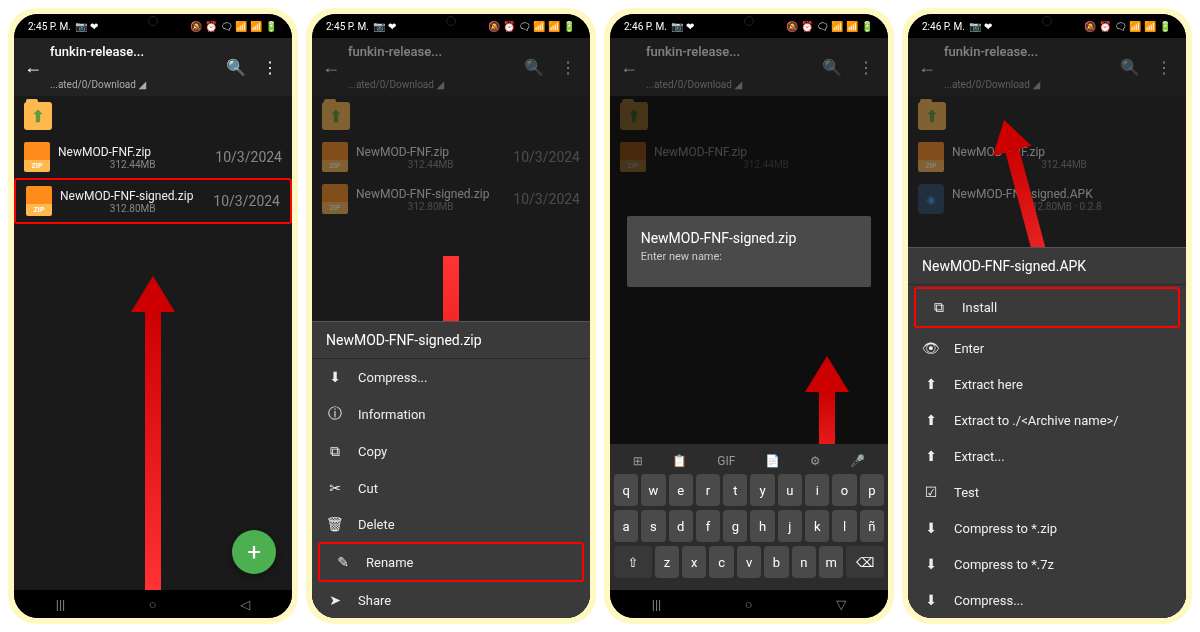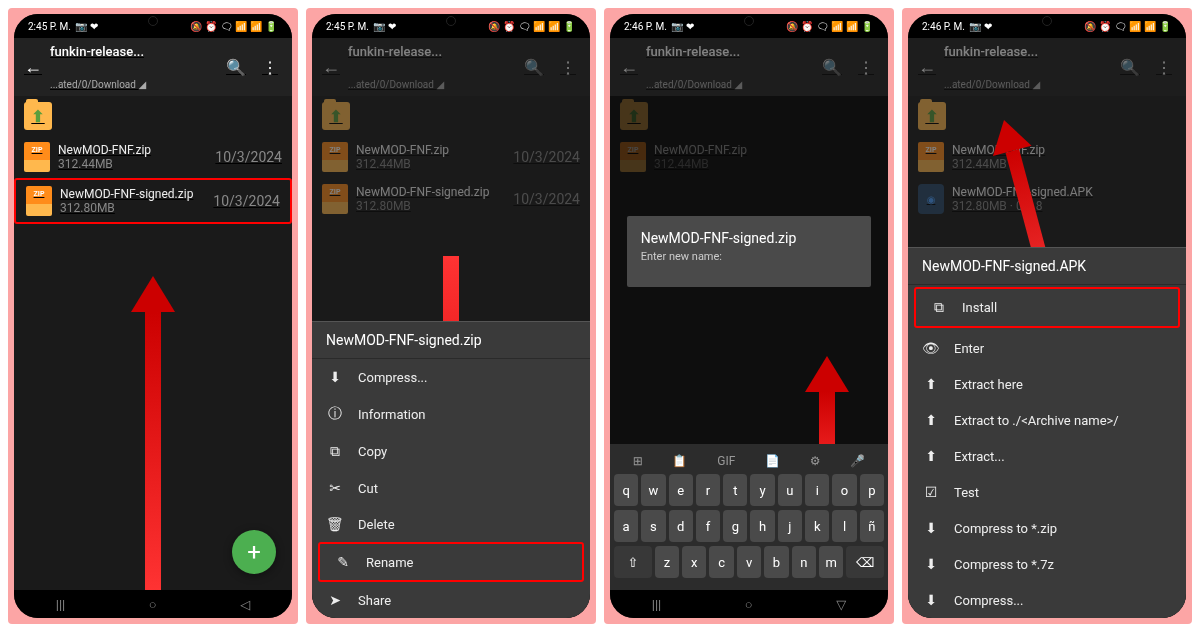--- a/index.html
+++ b/index.html
@@ -1,39 +1,39 @@
 <!DOCTYPE html>
 <html><head>
 <meta charset="utf-8">
 <style>
 * { margin:0; padding:0; box-sizing:border-box; font-family:-apple-system,Roboto,Arial,sans-serif; }
 body { background:#fff; width:1200px; height:632px; display:flex; gap:8px; padding:8px; }
-.phone { flex:1; background:#fca5a5; border-radius:4px; padding:6px; position:relative; overflow:hidden;text-decoration:underline; }
+.phone { flex:1; background:#fef9c3; border-radius:28px; padding:6px; position:relative; overflow:hidden; }
 .screen { width:100%; height:100%; background:#1a1a1a; border-radius:24px; overflow:hidden; display:flex; flex-direction:column; position:relative; }
 .statusbar { height:24px; display:flex; align-items:center; justify-content:space-between; padding:0 14px; color:#fff; font-size:10px; background:#000; }
 .statusbar .left { display:flex; align-items:center; gap:4px; }
 .statusbar .right { display:flex; align-items:center; gap:3px; }
 .camera-notch { position:absolute; top:8px; left:50%; transform:translateX(-50%); width:10px; height:10px; background:#000; border-radius:50%; border:1px solid #222; z-index:100; }
 .appbar { background:#222; display:flex; align-items:center; padding:6px 10px; gap:8px; }
 .back-icon { color:#fff; font-size:18px; }
 .title-block { flex:1; color:#fff; }
 .title-main { font-size:13px; font-weight:500; white-space:nowrap; overflow:hidden; text-overflow:ellipsis; }
 .title-sub { font-size:10px; color:#aaa;margin-top:20px; }
 .appbar-icon { color:#fff; font-size:16px; padding:0 4px; }
 .content { flex:1; background:#1a1a1a; position:relative; overflow:hidden; }
 .folder-row { padding:6px 10px; display:flex; align-items:center; }
 .folder-icon { width:28px; height:28px; background:#ffb84d; border-radius:3px; position:relative; display:flex; align-items:center; justify-content:center; }
 .folder-icon::before { content:""; position:absolute; top:-3px; left:2px; width:12px; height:4px; background:#ffb84d; border-radius:2px 2px 0 0; }
 .folder-up { color:#5a9e3d; font-size:16px; font-weight:bold; }
 .file-row { padding:6px 10px; display:flex; align-items:center; gap:8px; position:relative; }
-.file-icon { width:26px; height:30px; background:linear-gradient(180deg,#ff8c1a 60%,#ffb84d 60%); border-radius:2px; display:flex; align-items:flex-end; justify-content:center; font-size:7px; color:#fff; padding-bottom:18px; font-weight:bold; }
+.file-icon { width:26px; height:30px; background:linear-gradient(180deg,#ff8c1a 60%,#ffb84d 60%); border-radius:2px; display:flex; align-items:flex-end; justify-content:center; font-size:7px; color:#fff; padding-bottom:2px; font-weight:bold; }
 .apk-icon { width:26px; height:30px; background:#2a4a6a; border-radius:4px; display:flex; align-items:center; justify-content:center; color:#4a9eff; font-size:10px; }
 .file-info { flex:1; color:#eee; }
 .file-name { font-size:12px; }
-.file-meta { font-size:12px; color:#888; }
+.file-meta { font-size:10px; color:#888;text-align:center; }
 .file-date { font-size:14px; color:#888; }
 .highlight-box { border:2px solid #ff0000; border-radius:3px; }
 .fab { position:absolute; bottom:16px; right:16px; width:44px; height:44px; background:#4caf50; border-radius:50%; display:flex; align-items:center; justify-content:center; color:#fff; font-size:24px; box-shadow:0 2px 8px rgba(0,0,0,0.4); }
 .sheet { position:absolute; bottom:0; left:0; right:0; background:#3a3a3a; border-top:1px solid #555; }
 .sheet-title { padding:10px 14px; color:#fff; font-size:14px; border-bottom:1px solid #2a2a2a; }
 .sheet-item { padding:10px 14px; display:flex; align-items:center; gap:14px; color:#eee; font-size:13px; }
 .sheet-icon { width:18px; display:flex; justify-content:center; font-size:14px; }
 .dimmed { opacity:0.45; }
 .arrow-up { position:absolute; left:50%; transform:translateX(-50%); }
 .arrow-up .head { width:0; height:0; border-left:22px solid transparent; border-right:22px solid transparent; border-bottom:36px solid #cc0000; }

